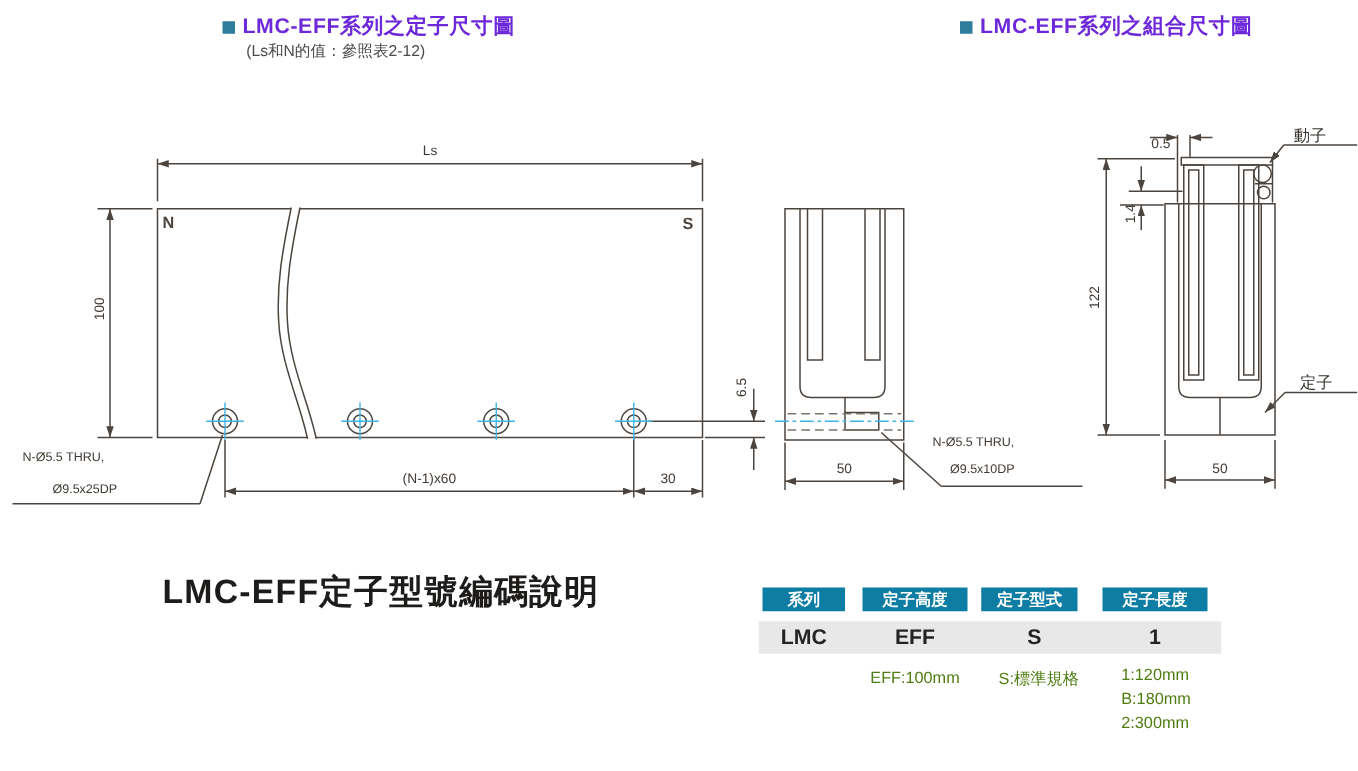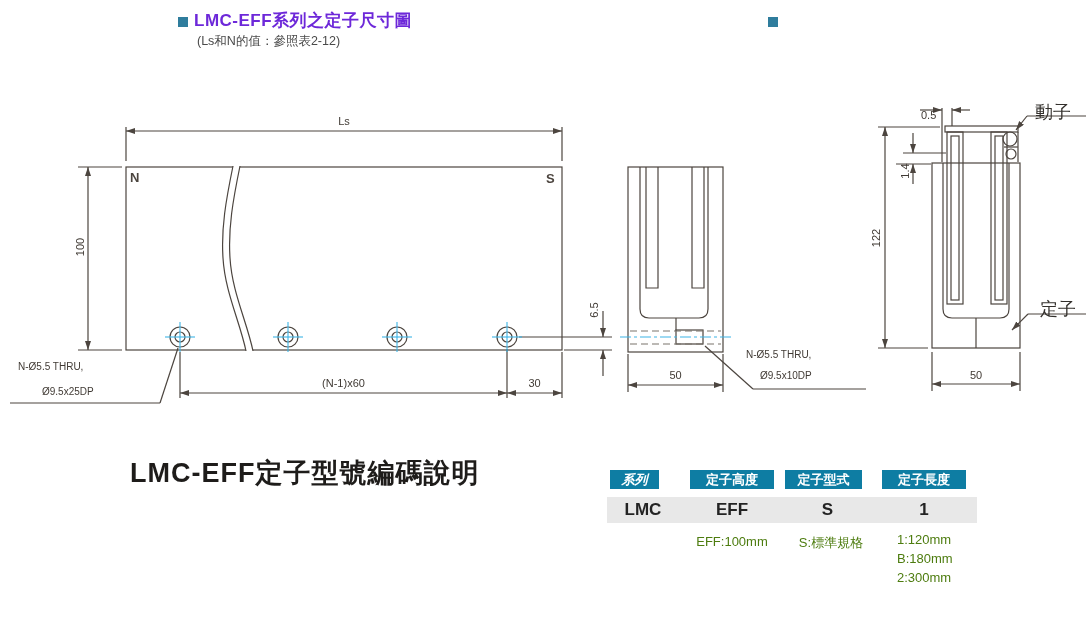--- a/index.html
+++ b/index.html
@@ -7,21 +7,21 @@
         font-family:"Liberation Sans", sans-serif;color:#403a34;}
   .abs{position:absolute;}
   .ttl{font-size:17px;font-weight:700;color:#6d28d9;letter-spacing:.5px;white-space:nowrap;}
   .sub{font-size:12.5px;color:#4a4a4a;white-space:nowrap;}
   .bullet{width:10px;height:10px;background:#2f7d9d;}
   .dim{font-size:11px;color:#403a34;white-space:nowrap;}
   .dimc{font-size:11px;color:#403a34;text-align:center;}
   .rot{width:40px;height:14px;line-height:14px;text-align:center;transform:rotate(-90deg);font-size:11px;color:#403a34;}
   .pole{font-size:13px;font-weight:700;color:#4c453f;}
   .callout{font-size:10px;color:#403a34;white-space:nowrap;}
-  .cjk{font-size:18px;color:#33302c;white-space:nowrap;}
+  .cjk{font-size:13px;color:#33302c;white-space:nowrap;}
   .h2{font-size:27px;font-weight:700;color:#1e1c1a;letter-spacing:1px;white-space:nowrap;}
   .badge{position:absolute;height:19px;background:#0e7da3;color:#fff;font-size:13px;font-weight:700;
          text-align:center;line-height:19px;}
   .grayrow{position:absolute;background:#e8e8e8;}
   .val{position:absolute;height:36px;line-height:26px;text-align:center;font-size:17px;font-weight:700;color:#232323;}
   .note{font-size:13px;color:#4d7c0f;white-space:nowrap;}
   svg{position:absolute;left:0;top:0;}
 </style>
 </head>
 <body>
@@ -153,20 +153,21 @@
       <line x1="1028" y1="314" x2="1086" y2="314"></line>
       <line x1="1028" y1="314" x2="1012" y2="330" marker-end="url(#ae)"></line>
     </g>
   </svg>
 
   <div class="abs bullet" style="left:178px;top:17px;"></div>
   <div class="abs ttl" style="left:194px;top:9px;">LMC-EFF系列之定子尺寸圖</div>
   <div class="abs sub" style="left:197px;top:33px;">(Ls和N的值：參照表2-12)</div>
 
   <div class="abs bullet" style="left:768px;top:17px;"></div>
+  <div class="abs ttl" style="left:784px;top:9px;">LMC-EFF系列之組合尺寸圖</div>
 
   <div class="abs dimc" style="left:126px;top:115px;width:436px;">Ls</div>
   <div class="abs pole" style="left:130px;top:170px;">N</div>
   <div class="abs pole" style="left:546px;top:171px;">S</div>
   <div class="abs rot" style="left:60px;top:240px;">100</div>
   <div class="abs dimc" style="left:180px;top:377px;width:327px;">(N-1)x60</div>
   <div class="abs dimc" style="left:507px;top:377px;width:55px;">30</div>
   <div class="abs rot" style="left:574px;top:303px;">6.5</div>
   <div class="abs callout" style="left:18px;top:361px;">N-Ø5.5 THRU,</div>
   <div class="abs callout" style="left:42px;top:386px;">Ø9.5x25DP</div>
@@ -177,21 +178,21 @@
 
   <div class="abs dim" style="left:921px;top:109px;">0.5</div>
   <div class="abs rot" style="left:885px;top:164px;">1.4</div>
   <div class="abs rot" style="left:856px;top:231px;">122</div>
   <div class="abs dimc" style="left:932px;top:369px;width:88px;">50</div>
   <div class="abs cjk" style="left:1035px;top:100px;">動子</div>
   <div class="abs cjk" style="left:1040px;top:297px;">定子</div>
 
   <div class="abs h2" style="left:130px;top:455px;">LMC-EFF定子型號編碼說明</div>
 
-  <div class="badge" style="left:610px;top:470px;width:49px;font-style:italic;">系列</div>
+  <div class="badge" style="left:610px;top:470px;width:66px;">系列</div>
   <div class="badge" style="left:690px;top:470px;width:84px;">定子高度</div>
   <div class="badge" style="left:785px;top:470px;width:77px;">定子型式</div>
   <div class="badge" style="left:882px;top:470px;width:84px;">定子長度</div>
 
   <div class="grayrow" style="left:607px;top:497px;width:370px;height:26px;"></div>
   <div class="val" style="left:610px;top:497px;width:66px;">LMC</div>
   <div class="val" style="left:690px;top:497px;width:84px;">EFF</div>
   <div class="val" style="left:785px;top:497px;width:85px;">S</div>
   <div class="val" style="left:882px;top:497px;width:84px;">1</div>
 

